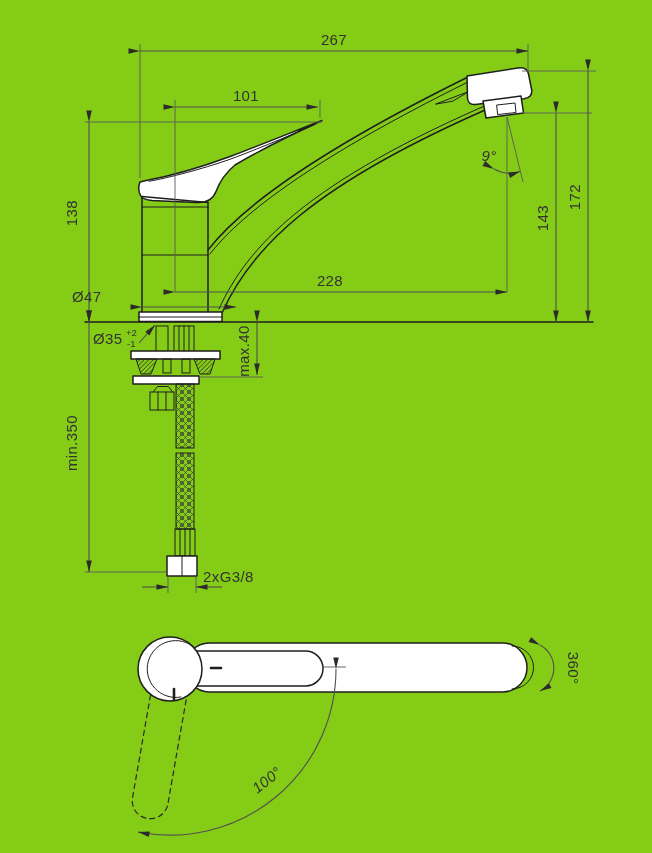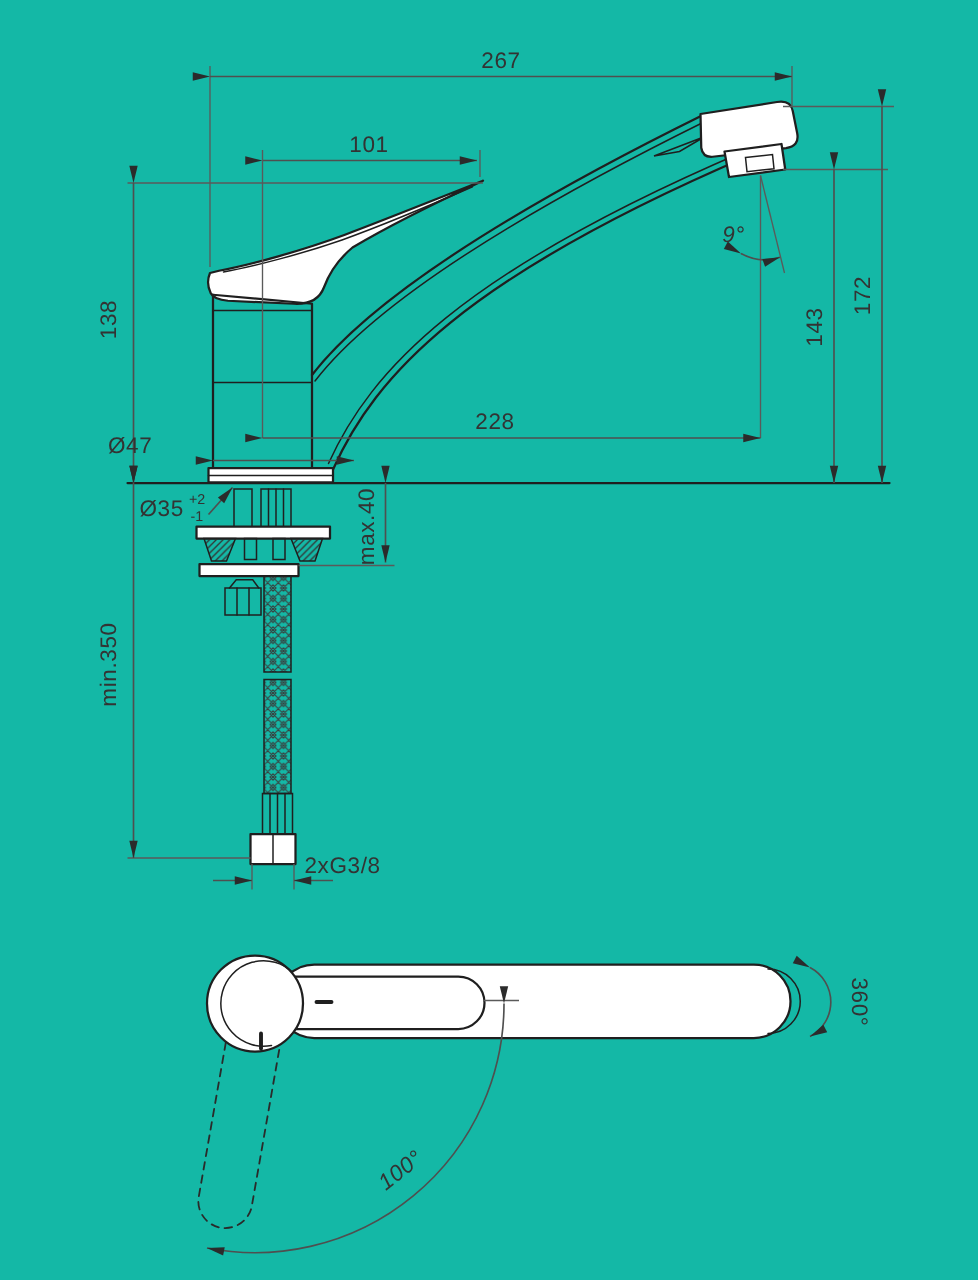--- a/index.html
+++ b/index.html
@@ -1,16 +1,16 @@
 <!DOCTYPE html>
 <html><head>
 <meta charset="utf-8">
 <style>
   html,body{margin:0;padding:0;background:#ffffff;}
-  #canvas{position:relative;width:652px;height:853px;background:#14b8a6;overflow:hidden;
+  #canvas{position:relative;width:652px;height:853px;background:#84cc16;overflow:hidden;
           font-family:"Liberation Sans", sans-serif;}
   svg{display:block}
   text{font-family:"Liberation Sans", sans-serif;fill:#333333;font-size:15px;letter-spacing:.4px;}
   text.small{font-size:9.5px;letter-spacing:0;}
   text.ang{font-style:italic;}
   .obj{stroke:#1f1f1f;fill:none;stroke-width:1.5;stroke-linecap:round;stroke-linejoin:round;}
   .objthin{stroke:#1f1f1f;fill:none;stroke-width:1;stroke-linecap:round;}
   .objfill{stroke:#1f1f1f;fill:#ffffff;stroke-width:1.5;stroke-linejoin:round;}
   .dim{stroke:#4f4f4f;fill:none;stroke-width:1.1;}
   .ext{stroke:#5a5a5a;fill:none;stroke-width:0.9;}

